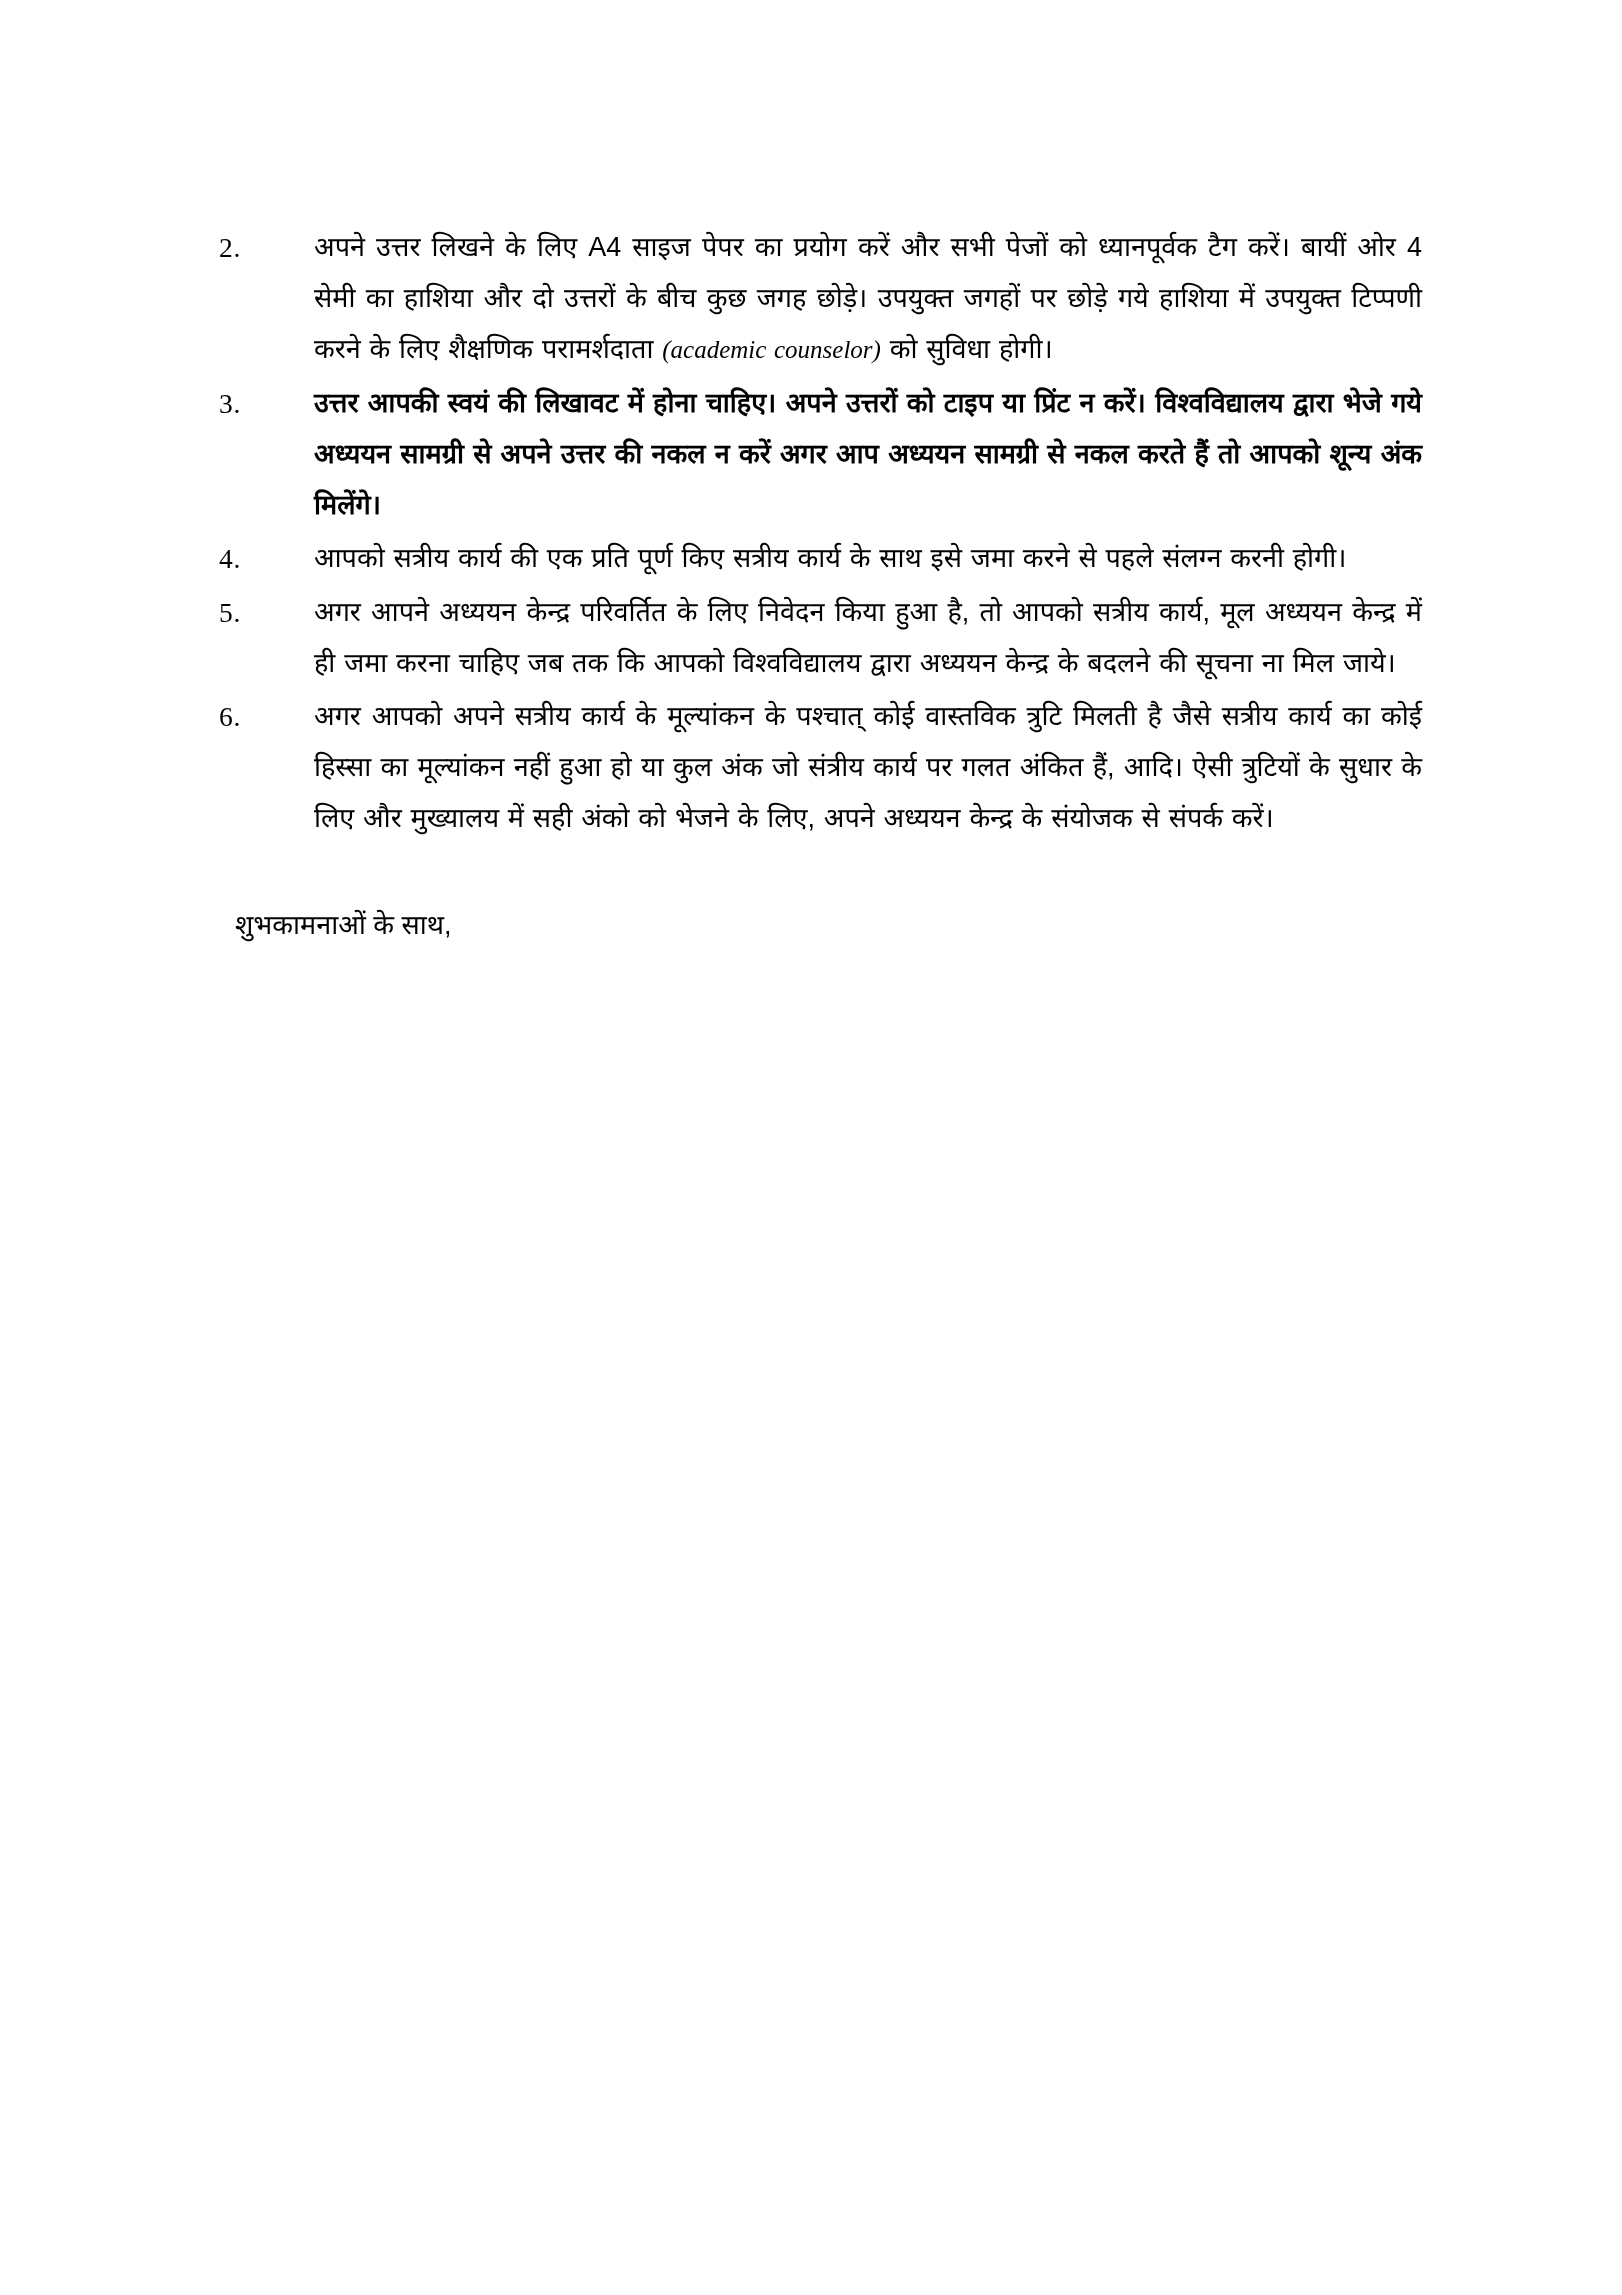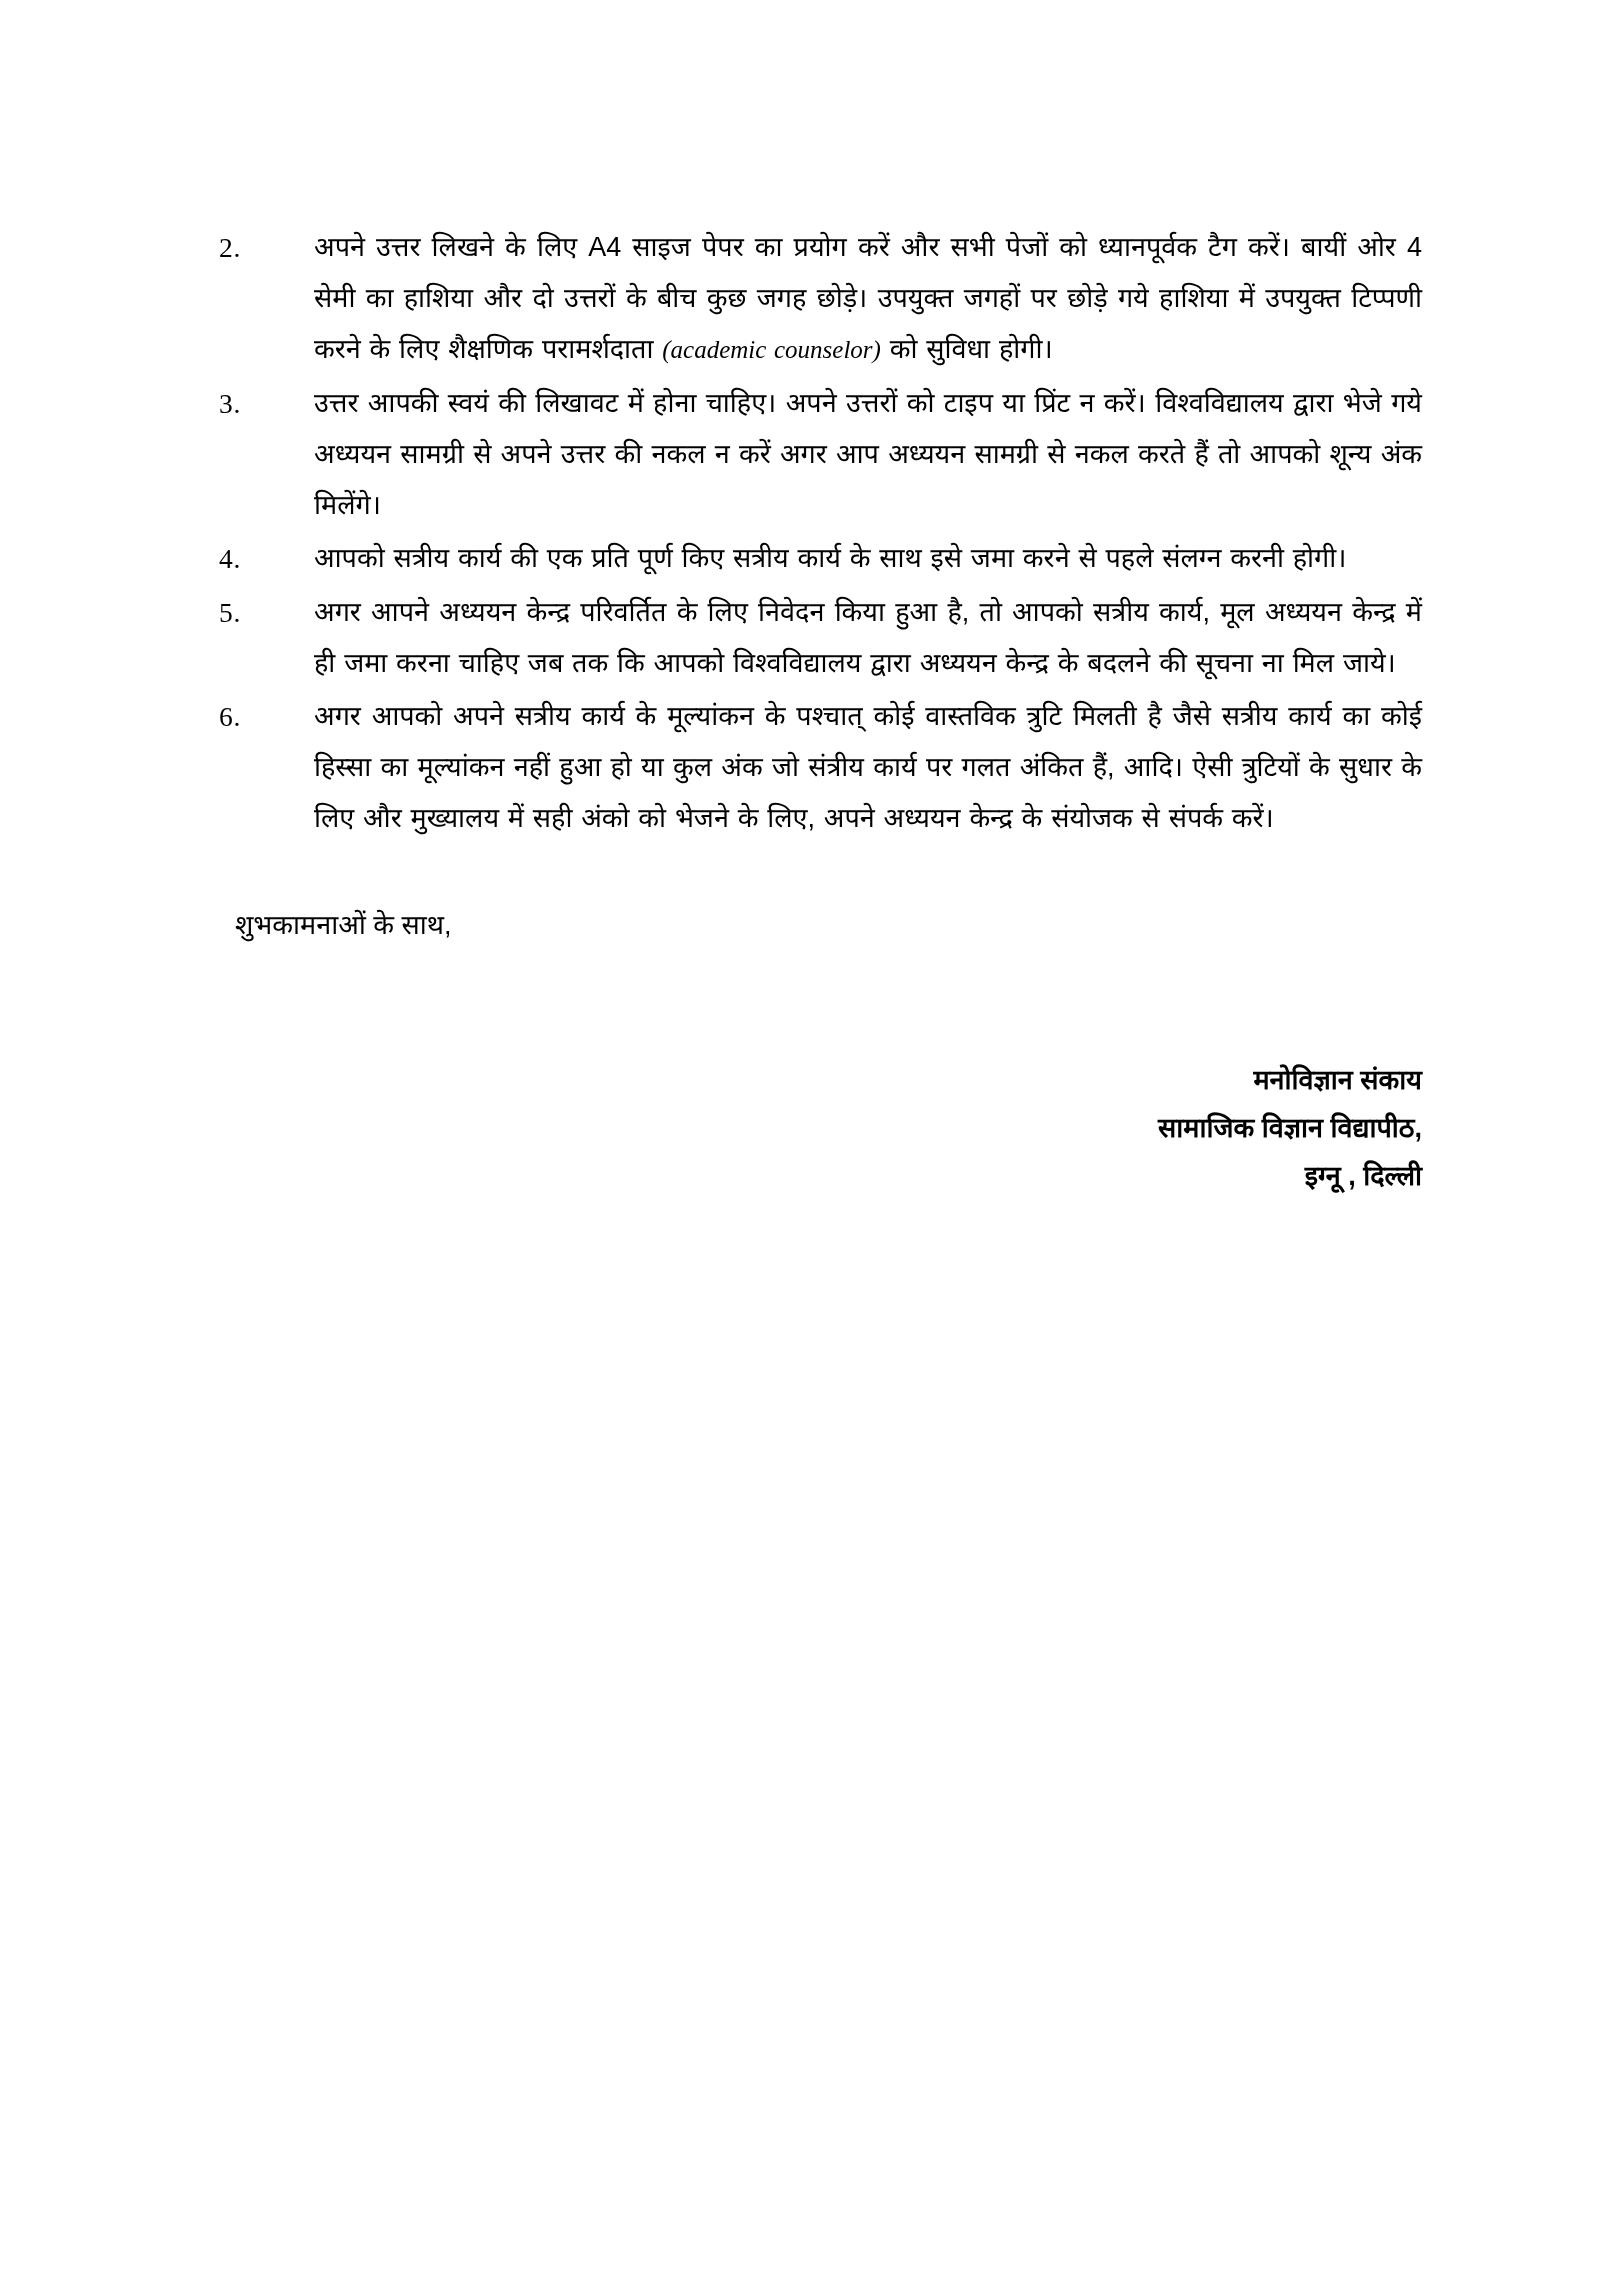--- a/index.html
+++ b/index.html
@@ -48,21 +48,21 @@
     flex: 1 1 auto;
     font-family: "Liberation Sans", "DejaVu Sans", sans-serif;
     font-size: 27px;
     line-height: 51px;
     text-align: justify;
     text-justify: inter-word;
     word-spacing: 1.3px;
     hyphens: none;
   }
   .item-body.bold {
-    font-weight: 400;
+    font-weight: 700;
     word-spacing: 0.7px;
   }
   .item-body .eng {
     font-family: "Liberation Serif", "DejaVu Serif", serif;
     font-size: 25px;
     font-style: italic;
   }
 
   
   .closing {
@@ -110,21 +110,16 @@
       <div class="item-body">अगर आपने अध्ययन केन्द्र परिवर्तित के लिए निवेदन किया हुआ है, तो आपको सत्रीय कार्य, मूल अध्ययन केन्द्र में ही जमा करना चाहिए जब तक कि आपको विश्वविद्यालय द्वारा अध्ययन केन्द्र के बदलने की सूचना ना मिल जाये।</div>
     </div>
 
     <div class="list-item">
       <div class="item-number">6.</div>
       <div class="item-body">अगर आपको अपने सत्रीय कार्य के मूल्यांकन के पश्चात् कोई वास्तविक त्रुटि मिलती है जैसे सत्रीय कार्य का कोई हिस्सा का मूल्यांकन नहीं हुआ हो या कुल अंक जो संत्रीय कार्य पर गलत अंकित हैं, आदि। ऐसी त्रुटियों के सुधार के लिए और मुख्यालय में सही अंको को भेजने के लिए, अपने अध्ययन केन्द्र के संयोजक से संपर्क करें।</div>
     </div>
 
     <div class="closing">शुभकामनाओं के साथ,</div>
 
-    <div class="signature">
-      <div>मनोविज्ञान संकाय</div>
-      <div>सामाजिक विज्ञान विद्यापीठ,</div>
-      <div>इग्नू , दिल्ली</div>
-    </div>
 
   </div>
 </div>
 
 
 </body></html>

